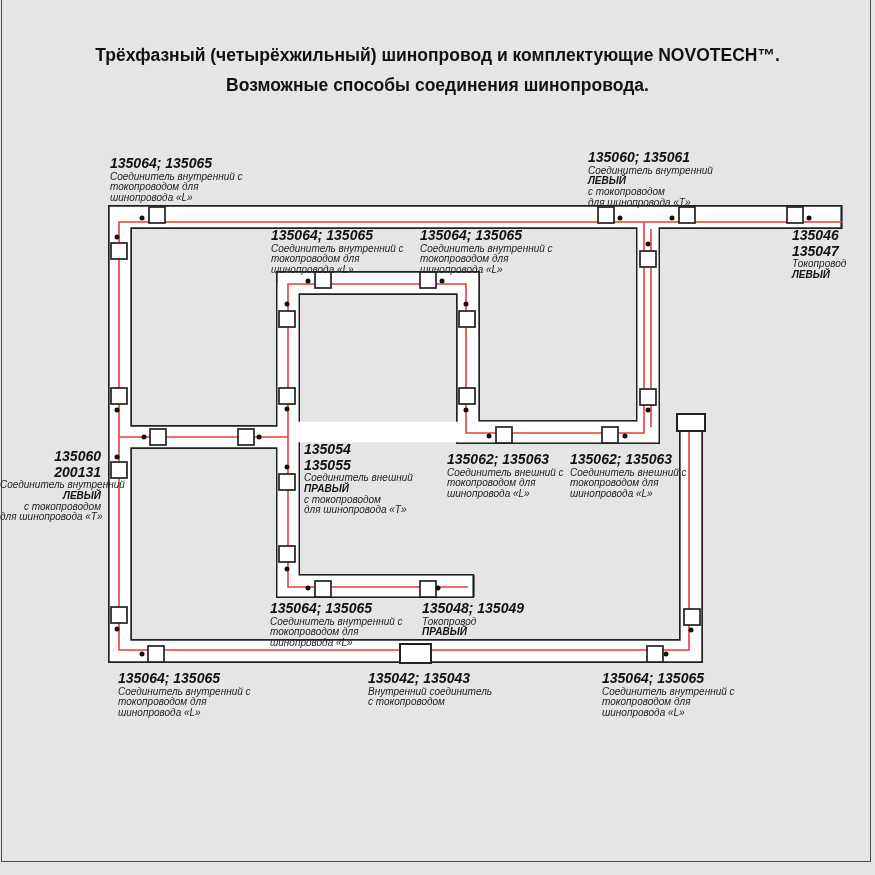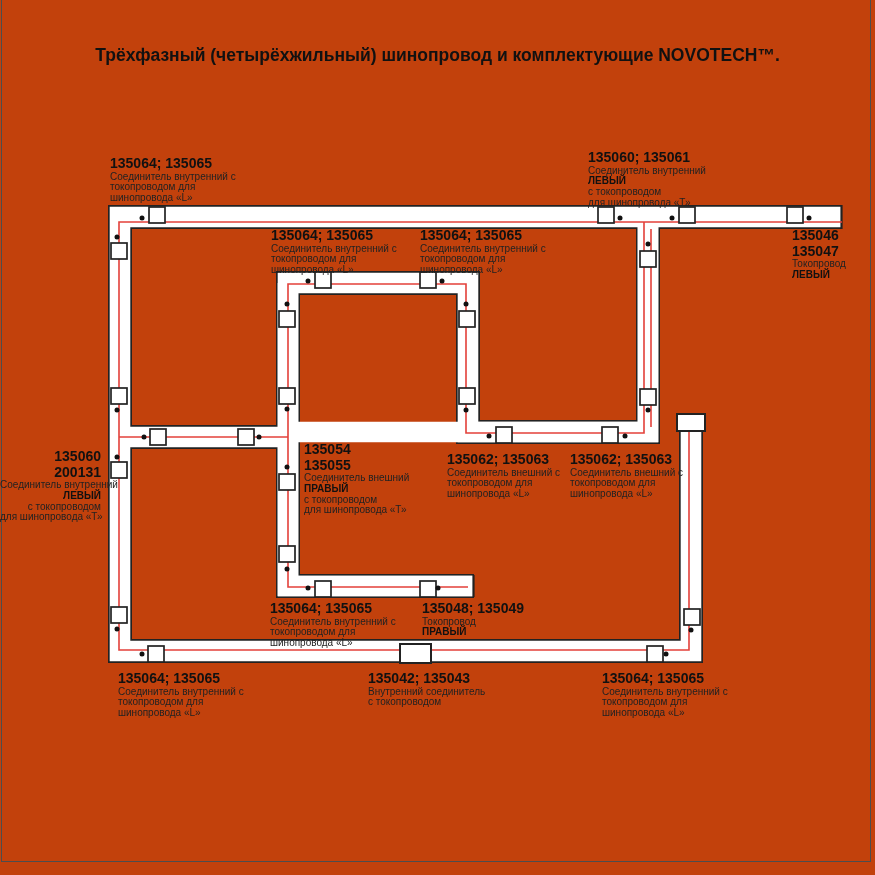--- a/index.html
+++ b/index.html
@@ -1,37 +1,38 @@
 <!DOCTYPE html>
 <html><head>
 <meta charset="utf-8">
 <style>
   html,body{margin:0;padding:0;background:#ffffff;}
   .canvas{
-    position:relative;width:875px;height:875px;background:#c2410c;overflow:hidden;
+    position:relative;width:875px;height:875px;background:#e5e5e5;overflow:hidden;
     font-family:"Liberation Sans","DejaVu Sans",sans-serif;color:#000;
   }
   .title{
     position:absolute;left:0;top:40px;width:875px;text-align:center;
     font-size:17.5px;font-weight:bold;line-height:30px;color:#111;
   }
   svg{position:absolute;left:0;top:0;}
-  .lbl{position:absolute;text-align:left;white-space:nowrap;}
+  .lbl{position:absolute;text-align:left;white-space:nowrap;font-style:italic;}
   .lbl .code{font-size:14px;font-weight:bold;line-height:15.5px;color:#111;}
   .lbl .d{font-size:10px;line-height:10.8px;color:#222;}
   .lbl .bd{font-weight:bold;color:#111;}
   .lbl.r{text-align:right;margin-top:47px;}
 </style>
 </head>
 <body>
 
 <div class="canvas">
 
   <div class="title">
     <div>Трёхфазный (четырёхжильный) шинопровод и комплектующие NOVOTECH™.</div>
+    <div>Возможные способы соединения шинопровода.</div>
   </div>
 
   <svg width="875" height="875" viewBox="0 0 875 875">
 
     <g stroke="#4d4d4d" stroke-width="1">
       <line x1="1.5" y1="0" x2="1.5" y2="861"></line>
       <line x1="870.5" y1="0" x2="870.5" y2="861"></line>
       <line x1="1" y1="861.5" x2="871" y2="861.5"></line>
     </g>
 

